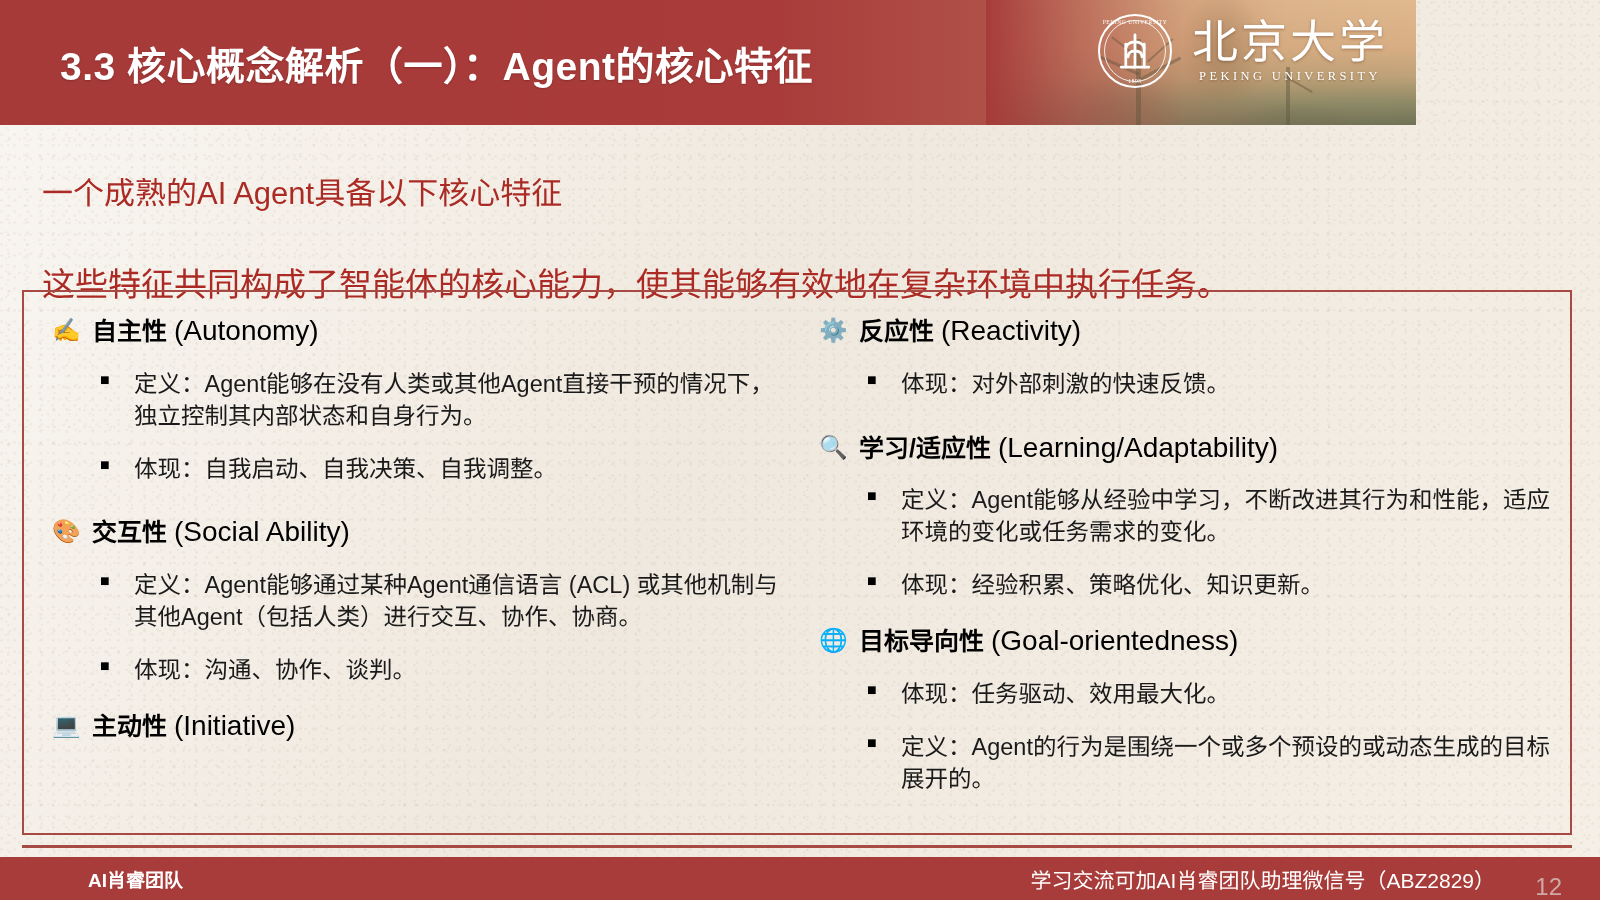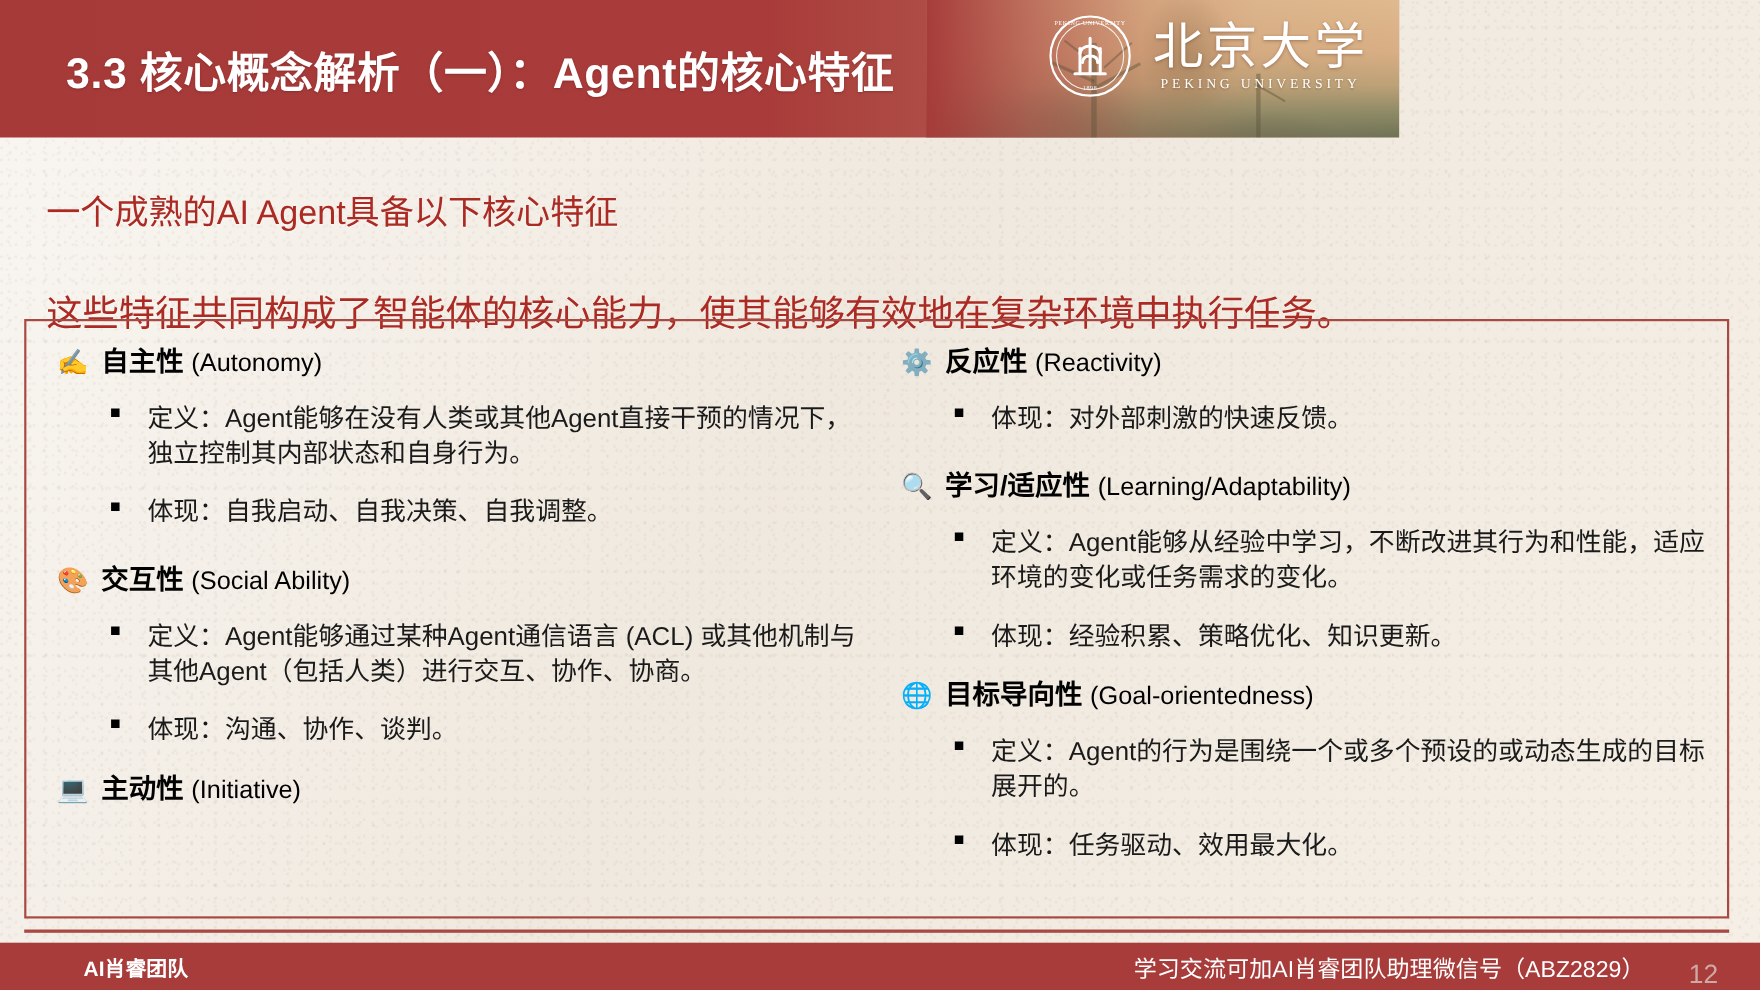--- a/index.html
+++ b/index.html
@@ -23,21 +23,21 @@
       radial-gradient(circle at 30% 85%, rgba(185,165,145,.10) 0 1px, transparent 1.4px),
       radial-gradient(circle at 64% 12%, rgba(195,175,155,.12) 0 1.2px, transparent 1.6px),
       linear-gradient(120deg, rgba(255,255,255,.55), rgba(235,226,214,.35) 45%, rgba(248,242,234,.5));
     background-size:13px 11px, 17px 15px, 11px 19px, 21px 13px, 15px 17px, 100% 100%;
     pointer-events:none;
     z-index:0;
   }
 
   
   .header{
-    position:absolute; left:0; top:0; width:1272px; height:125px;
+    position:absolute; left:0; top:0; width:1416px; height:125px;
     background:linear-gradient(90deg,#a63a39 0%, #a93c3a 55%, #b0544a 72%, #b9705c 83%, #c08b6e 92%, #b98a6e 100%);
     z-index:3; overflow:hidden;
   }
   .header-photo{
     position:absolute; right:0; top:0; width:430px; height:125px;
     background:
       linear-gradient(90deg, rgba(166,58,57,.98) 0%, rgba(176,84,74,.72) 22%, rgba(186,120,92,.35) 46%, rgba(190,145,110,.10) 70%, rgba(190,150,115,0) 100%),
       radial-gradient(ellipse 120px 70px at 72% 120%, #6d6b52 0%, rgba(109,107,82,0) 70%),
       radial-gradient(ellipse 60px 80px at 55% 40%, rgba(140,120,80,.55) 0%, rgba(140,120,80,0) 72%),
       radial-gradient(ellipse 90px 60px at 30% 95%, rgba(120,110,80,.5) 0%, rgba(120,110,80,0) 75%),
@@ -118,21 +118,21 @@
   .feature-icon{
     width:40px; flex:0 0 40px; font-size:23px; line-height:1.25;
     text-align:left; padding-top:2px;
     font-family:"DejaVu Sans",sans-serif;
   }
   .feature-body{ flex:1 1 auto; }
   .feature-head{
     font-size:25px; color:#000; line-height:1.2; margin-bottom:4px;
   }
   .feature-head .cn{ font-weight:bold; }
-  .feature-head .en{ font-weight:normal; font-size:23px; }
+  .feature-head .en{ font-weight:normal; font-size:28px; }
 
   .bullets{ list-style:none; margin:0; padding:0; }
   .bullets li{
     position:relative; padding-left:42px; font-size:23.5px;
     color:#1a1a1a; line-height:1.36; margin-top:21px;
   }
   .bullets li::before{
     content:"■"; position:absolute; left:8px; top:-1px;
     font-size:16px; color:#000; line-height:1.55;
   }
@@ -140,21 +140,21 @@
   
   .footer-rule{
     position:absolute; left:22px; top:845px; width:1550px; height:3px;
     background:#a84a44; z-index:3;
   }
   .footer-bar{
     position:absolute; left:0; top:857px; width:1600px; height:43px;
     background:#a83c3a; z-index:3;
   }
   .footer-left{
-    position:absolute; left:76px; top:857px; height:43px;
+    position:absolute; left:88px; top:857px; height:43px;
     display:flex; align-items:center;
     color:#fff; font-size:19px; font-weight:bold; z-index:4;
   }
   .footer-right{
     position:absolute; right:105px; top:857px; height:43px;
     display:flex; align-items:center;
     color:#fff; font-size:21px; z-index:4;
   }
   .footer-page{
     position:absolute; right:38px; top:857px; height:59px;
@@ -286,22 +286,22 @@
       </div>
 
       <div class="feature">
         <div class="feature-icon">🌐</div>
         <div class="feature-body">
           <div class="feature-head">
             <span class="cn">目标导向性</span>
             <span class="en">(Goal-orientedness)</span>
           </div>
           <ul class="bullets">
+            <li>体现：任务驱动、效用最大化。</li>
             <li>定义：Agent的行为是围绕一个或多个预设的或动态生成的目标展开的。</li>
-            <li>体现：任务驱动、效用最大化。</li>
           </ul>
         </div>
       </div>
 
     </div>
   </div>
 </div>
 
 <div class="footer-rule"></div>
 <div class="footer-bar"></div>

